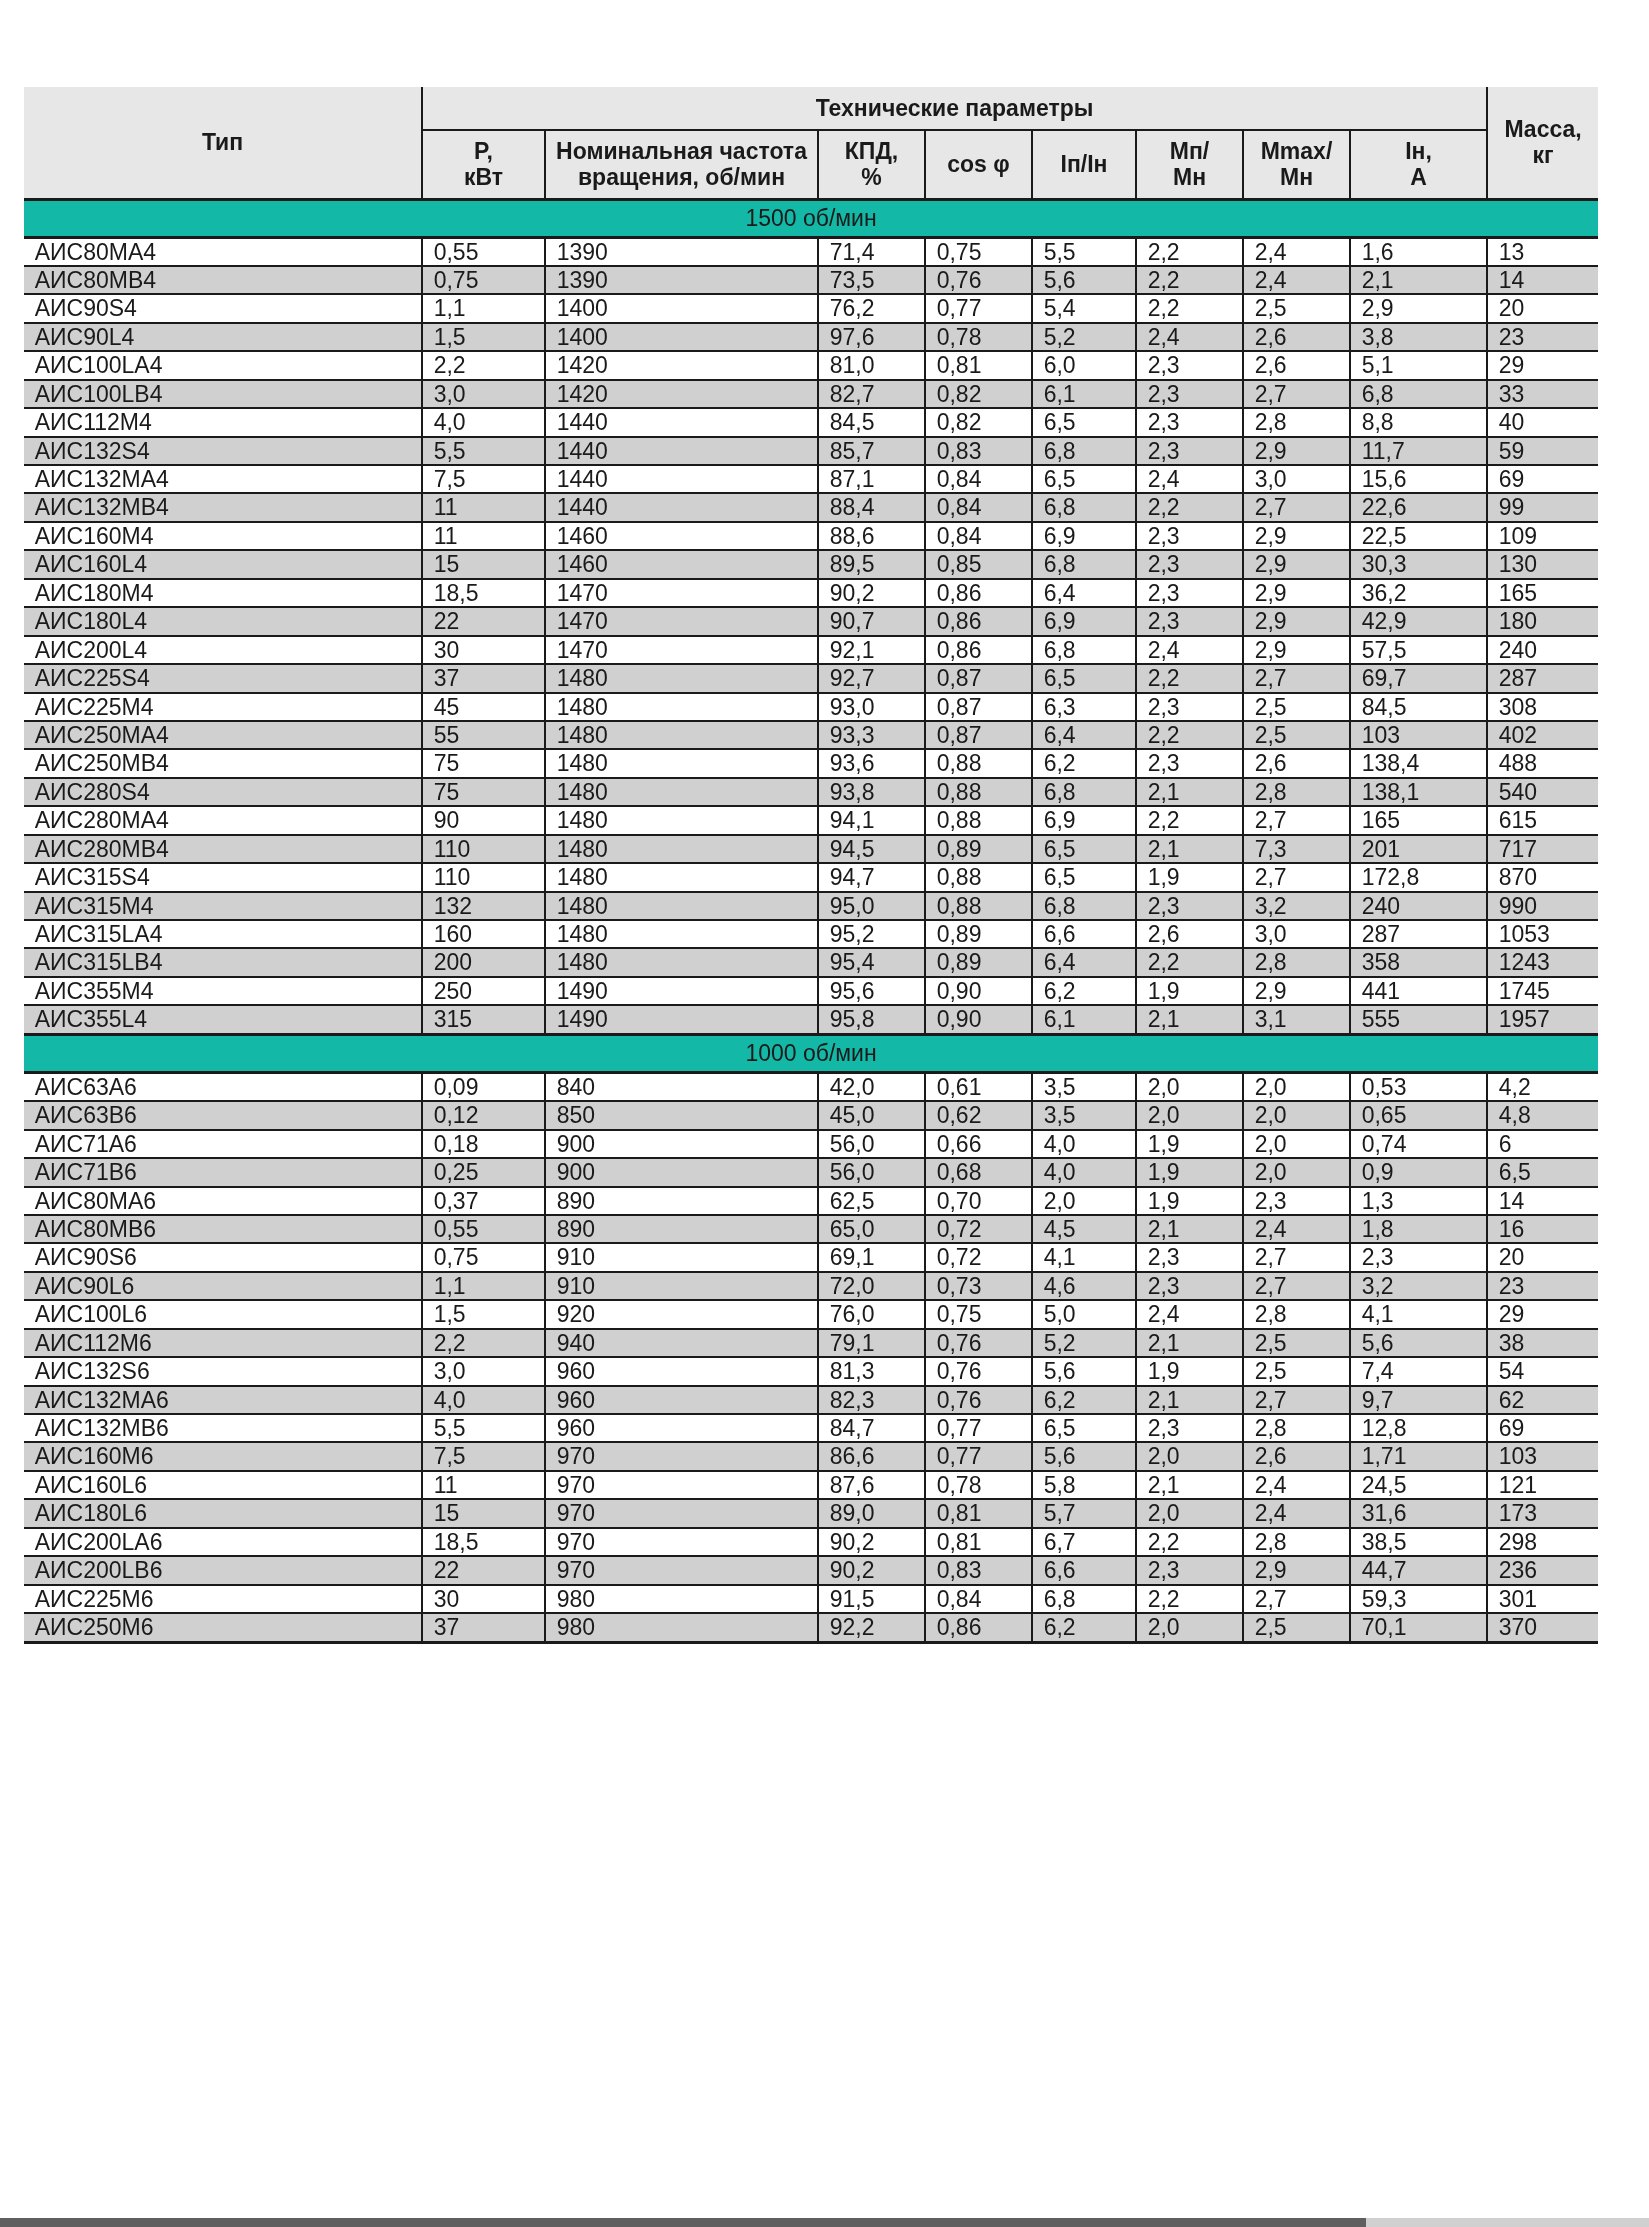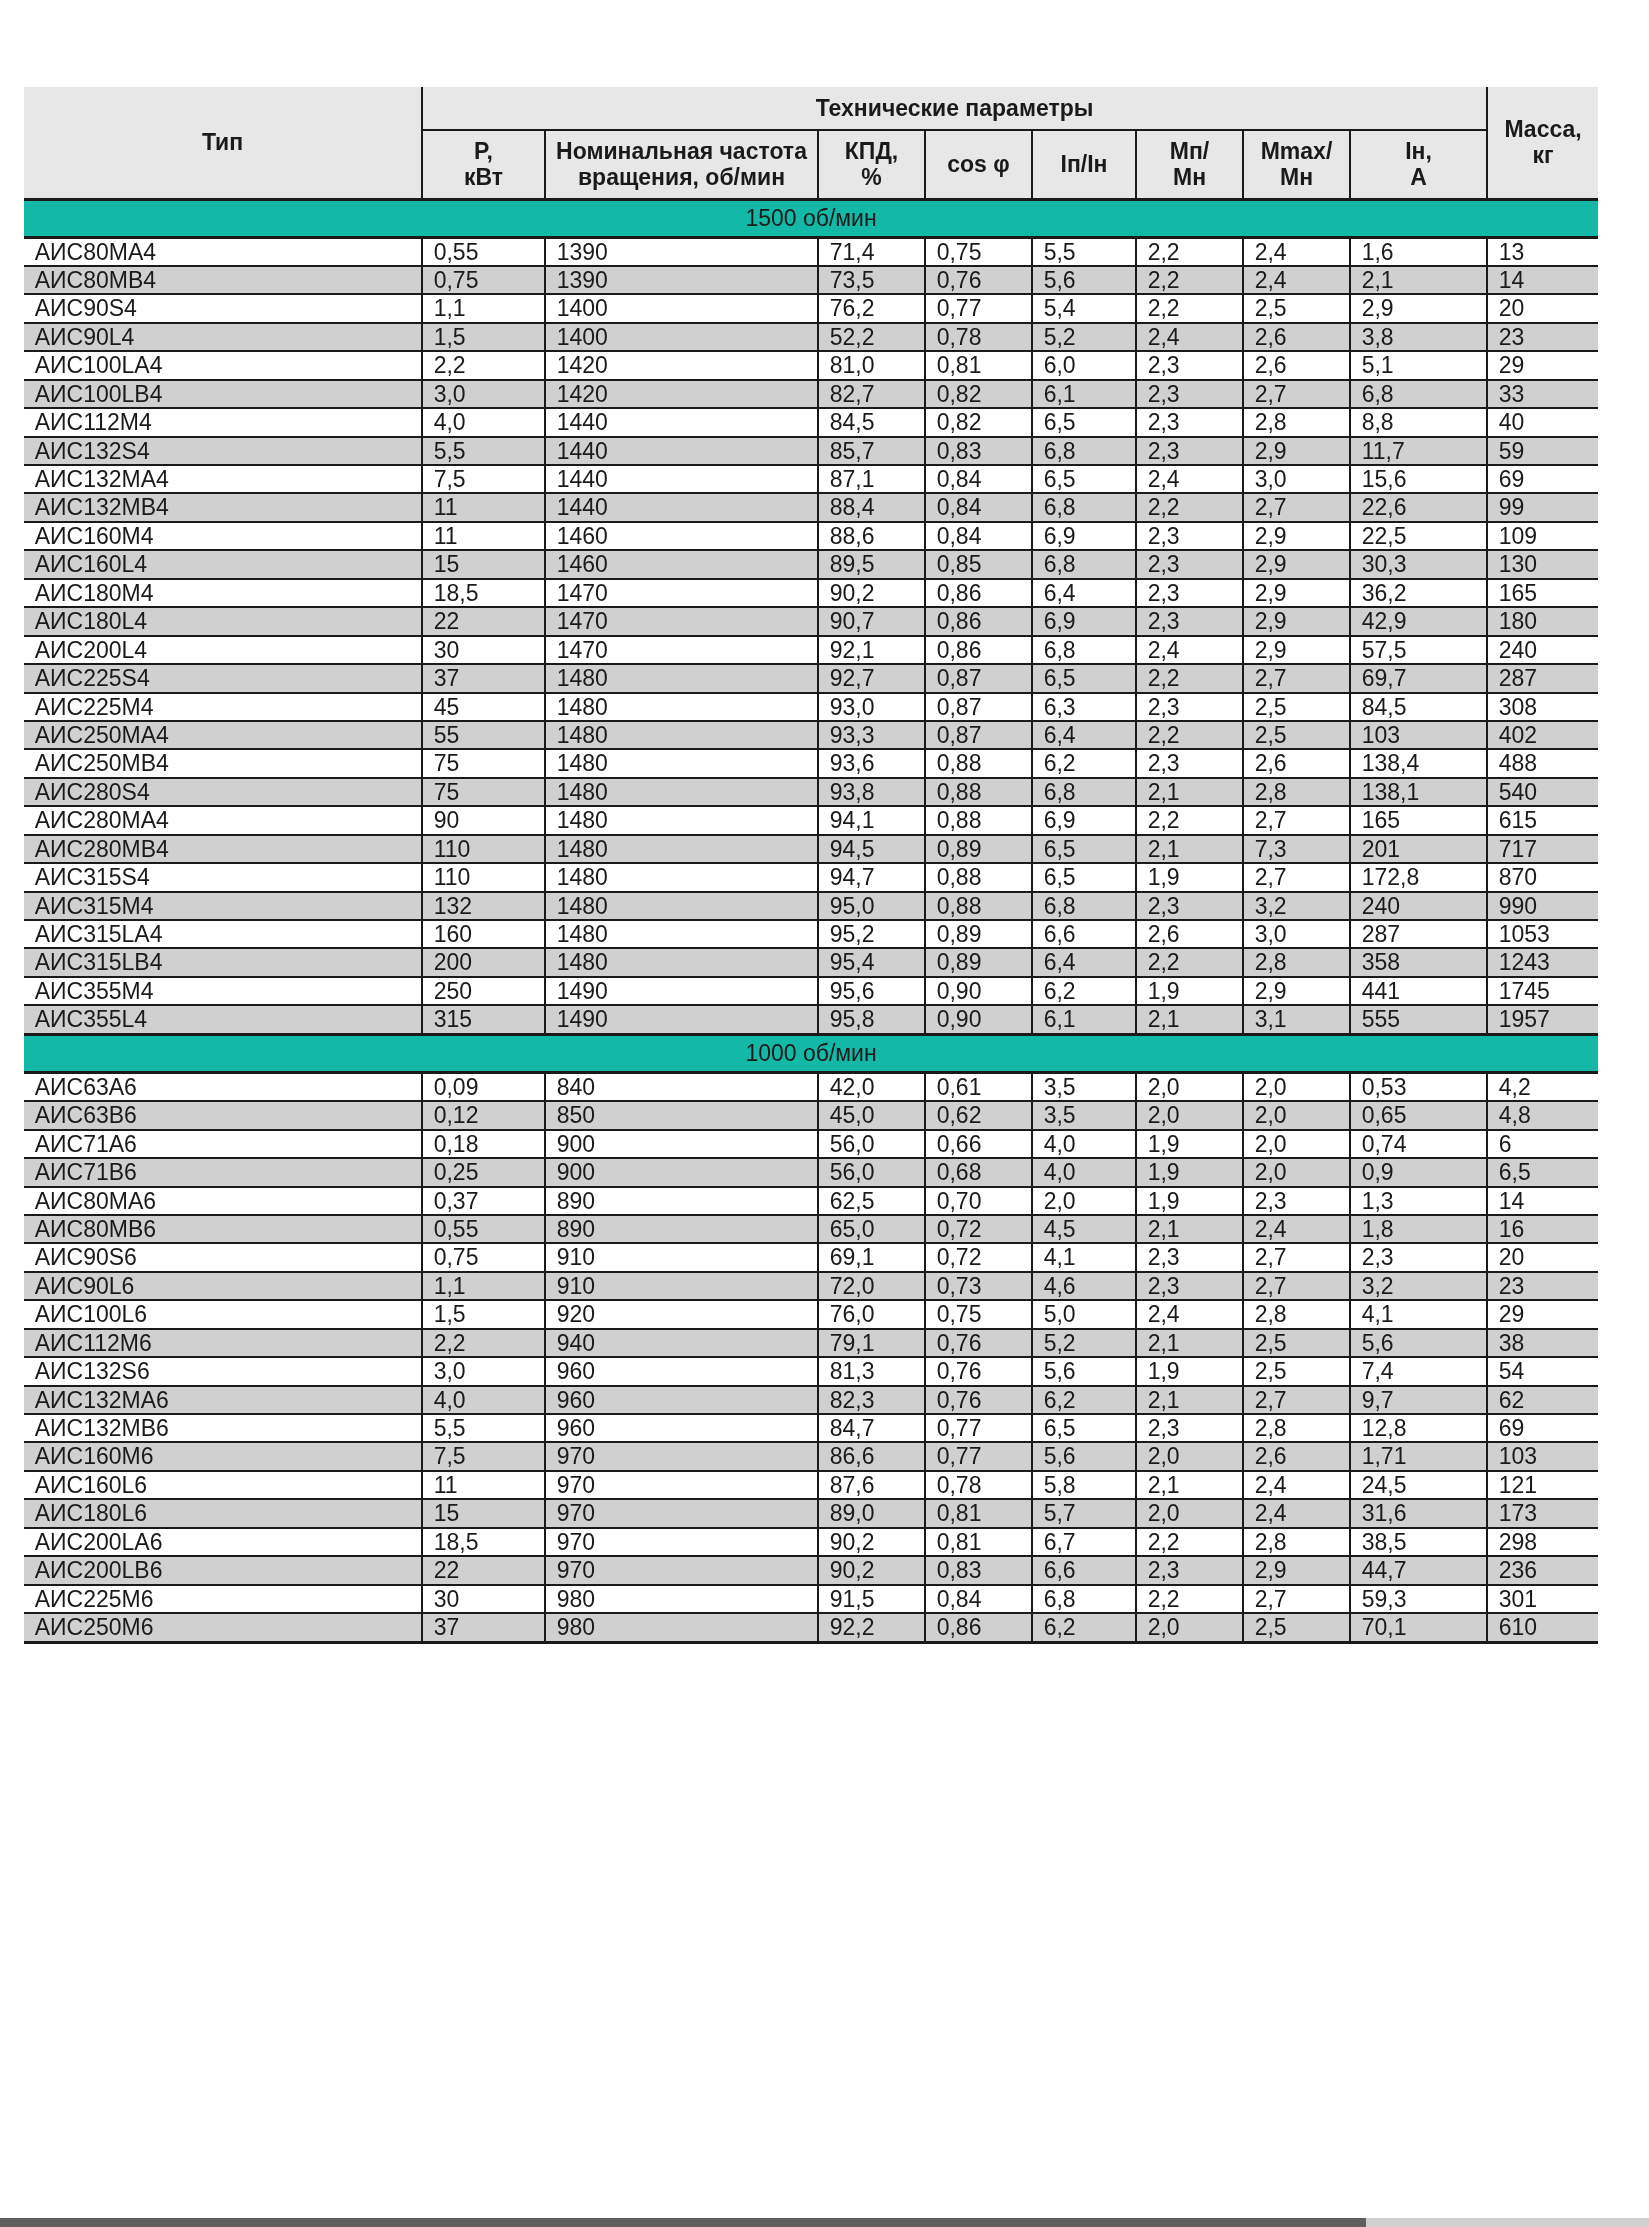--- a/index.html
+++ b/index.html
@@ -158,21 +158,21 @@
         <td>5,4</td>
         <td>2,2</td>
         <td>2,5</td>
         <td>2,9</td>
         <td>20</td>
       </tr>
       <tr class="s0 striped">
         <td>АИС90L4</td>
         <td>1,5</td>
         <td>1400</td>
-        <td>52,2</td>
+        <td>97,6</td>
         <td>0,78</td>
         <td>5,2</td>
         <td>2,4</td>
         <td>2,6</td>
         <td>3,8</td>
         <td>23</td>
       </tr>
       <tr class="s0">
         <td>АИС100LA4</td>
         <td>2,2</td>
@@ -695,21 +695,21 @@
       <tr class="s1 striped last-row">
         <td>АИС250М6</td>
         <td>37</td>
         <td>980</td>
         <td>92,2</td>
         <td>0,86</td>
         <td>6,2</td>
         <td>2,0</td>
         <td>2,5</td>
         <td>70,1</td>
-        <td>610</td>
+        <td>370</td>
       </tr>
     </tbody>
 </table>
 
 <div class="hscrollbar">
   <div class="hscrollbar-thumb"></div>
 </div>
 
 
 </body></html>

